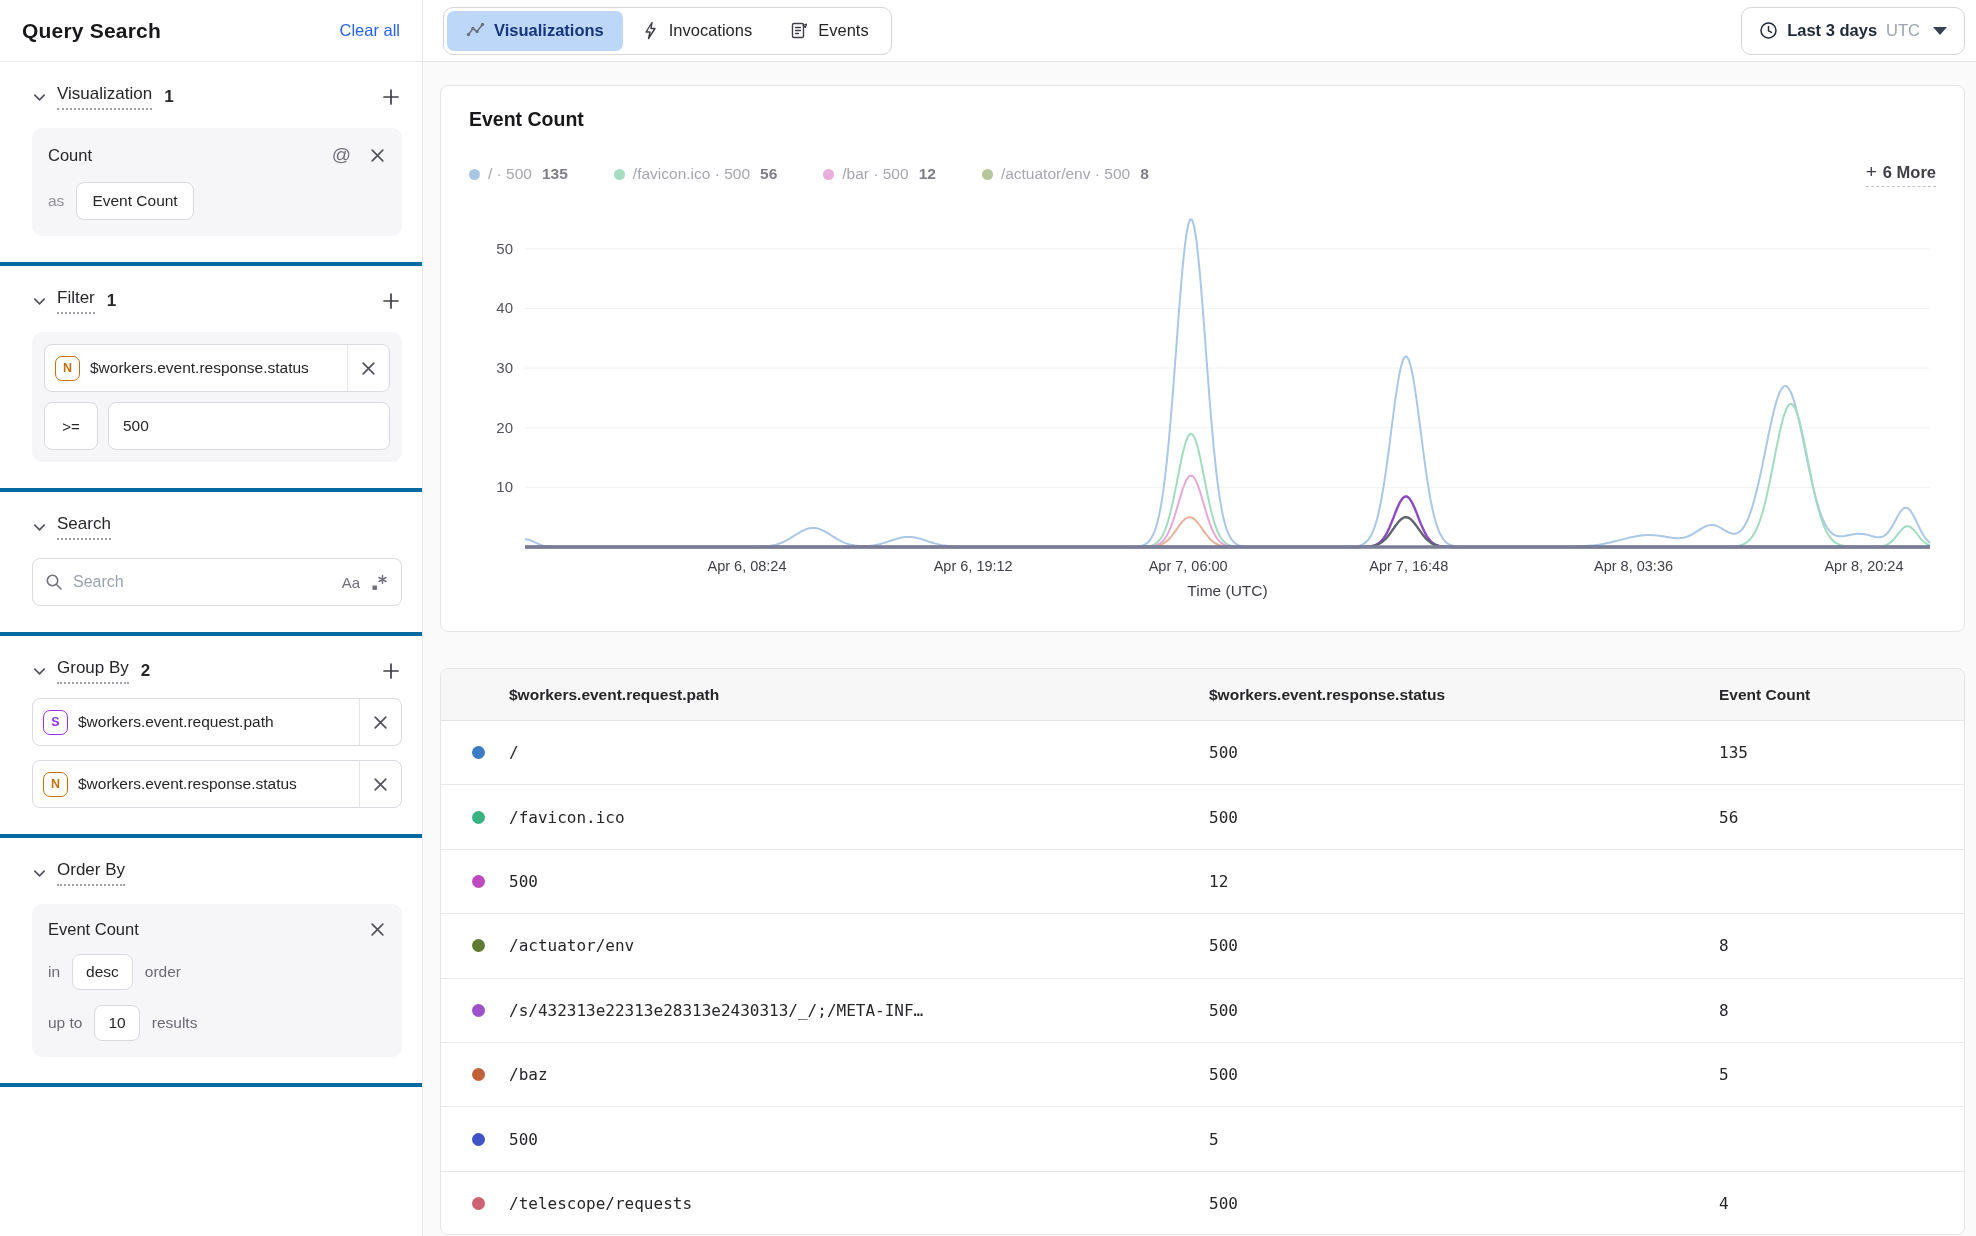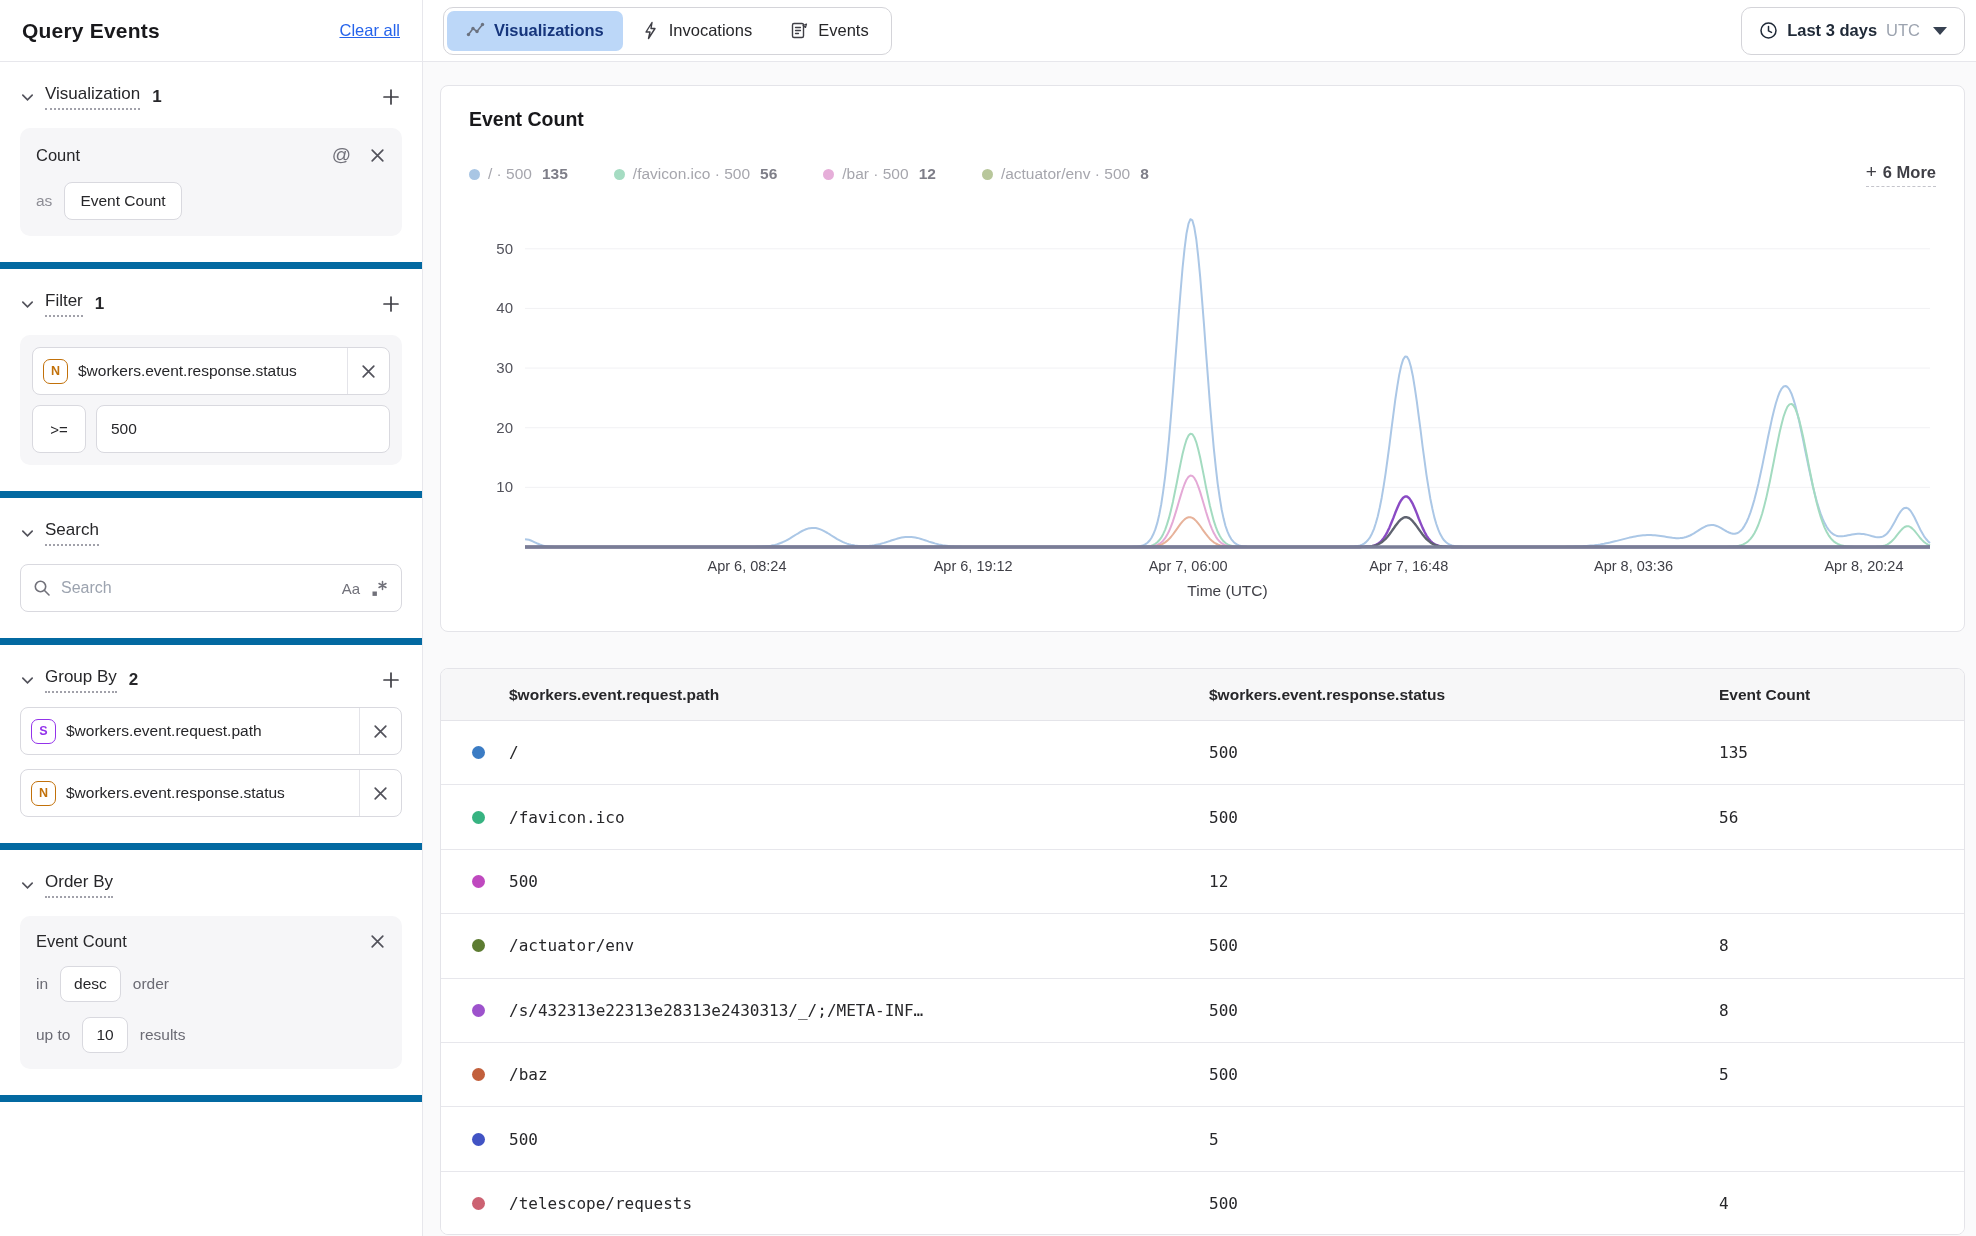--- a/index.html
+++ b/index.html
@@ -5,22 +5,22 @@
   * { margin:0; padding:0; box-sizing:border-box; }
   html,body { width:1976px; height:1236px; overflow:hidden; background:#ffffff;
     font-family:"Liberation Sans", sans-serif; color:#1f1f23; }
   .app { display:flex; width:100%; height:100%; }
 
   
   .sidebar { width:423px; min-width:423px; background:#ffffff; border-right:1px solid #e7e7ec; height:100%; }
   .sb-header { height:62px; display:flex; align-items:center; justify-content:space-between;
     padding:0 22px; border-bottom:1px solid #e7e7ec; }
   .sb-title { font-size:21px; font-weight:700; color:#18181b; letter-spacing:.2px; }
-  .clear-all { font-size:16.5px; color:#2563eb; cursor:pointer;text-decoration:underline; }
-  .sb-section { padding:22px 20px 26px 20px; border-bottom:7px solid #0369a1; }
+  .clear-all { font-size:16.5px; color:#2563eb; cursor:pointer; }
+  .sb-section { padding:22px 20px 26px 32px; border-bottom:4px solid #0369a1; }
   .sec-head { display:flex; align-items:center; gap:10px; }
   .sec-label { font-size:17px; color:#27272a; border-bottom:2px dotted #a1a1aa; padding-bottom:4px; }
   .sec-count { font-size:17px; font-weight:700; color:#27272a; margin-left:2px; }
   .sec-plus { margin-left:auto; cursor:pointer; display:flex; }
   .chev { display:flex; cursor:pointer; }
   .sb-card { background:#f6f6f8; border-radius:10px; padding:16px; margin-top:18px; }
   .card-row1 { display:flex; align-items:center;gap:32px; }
   .card-title { font-size:16.5px; color:#27272a; }
   .card-icons { margin-left:auto; display:flex; align-items:center; gap:18px; }
   .at-icon { font-size:19px; color:#71717a; cursor:pointer; }
@@ -98,21 +98,21 @@
     white-space:nowrap; overflow:hidden; text-overflow:ellipsis; padding-right:24px; }
   .icon { display:inline-flex; }
 </style>
 </head>
 <body>
 
 <div class="app">
 
   <aside class="sidebar">
     <div class="sb-header">
-      <span class="sb-title">Query Events</span>
+      <span class="sb-title">Query Search</span>
       <span class="clear-all">Clear all</span>
     </div>
 
     <section class="sb-section">
       <div class="sec-head">
         <span class="chev icon">
           <svg width="15" height="15" viewBox="0 0 16 16">
               <polyline points="3,5.5 8,10.5 13,5.5" fill="none" stroke="#52525b" stroke-width="1.8" stroke-linecap="round"></polyline>
             </svg>
         </span>

